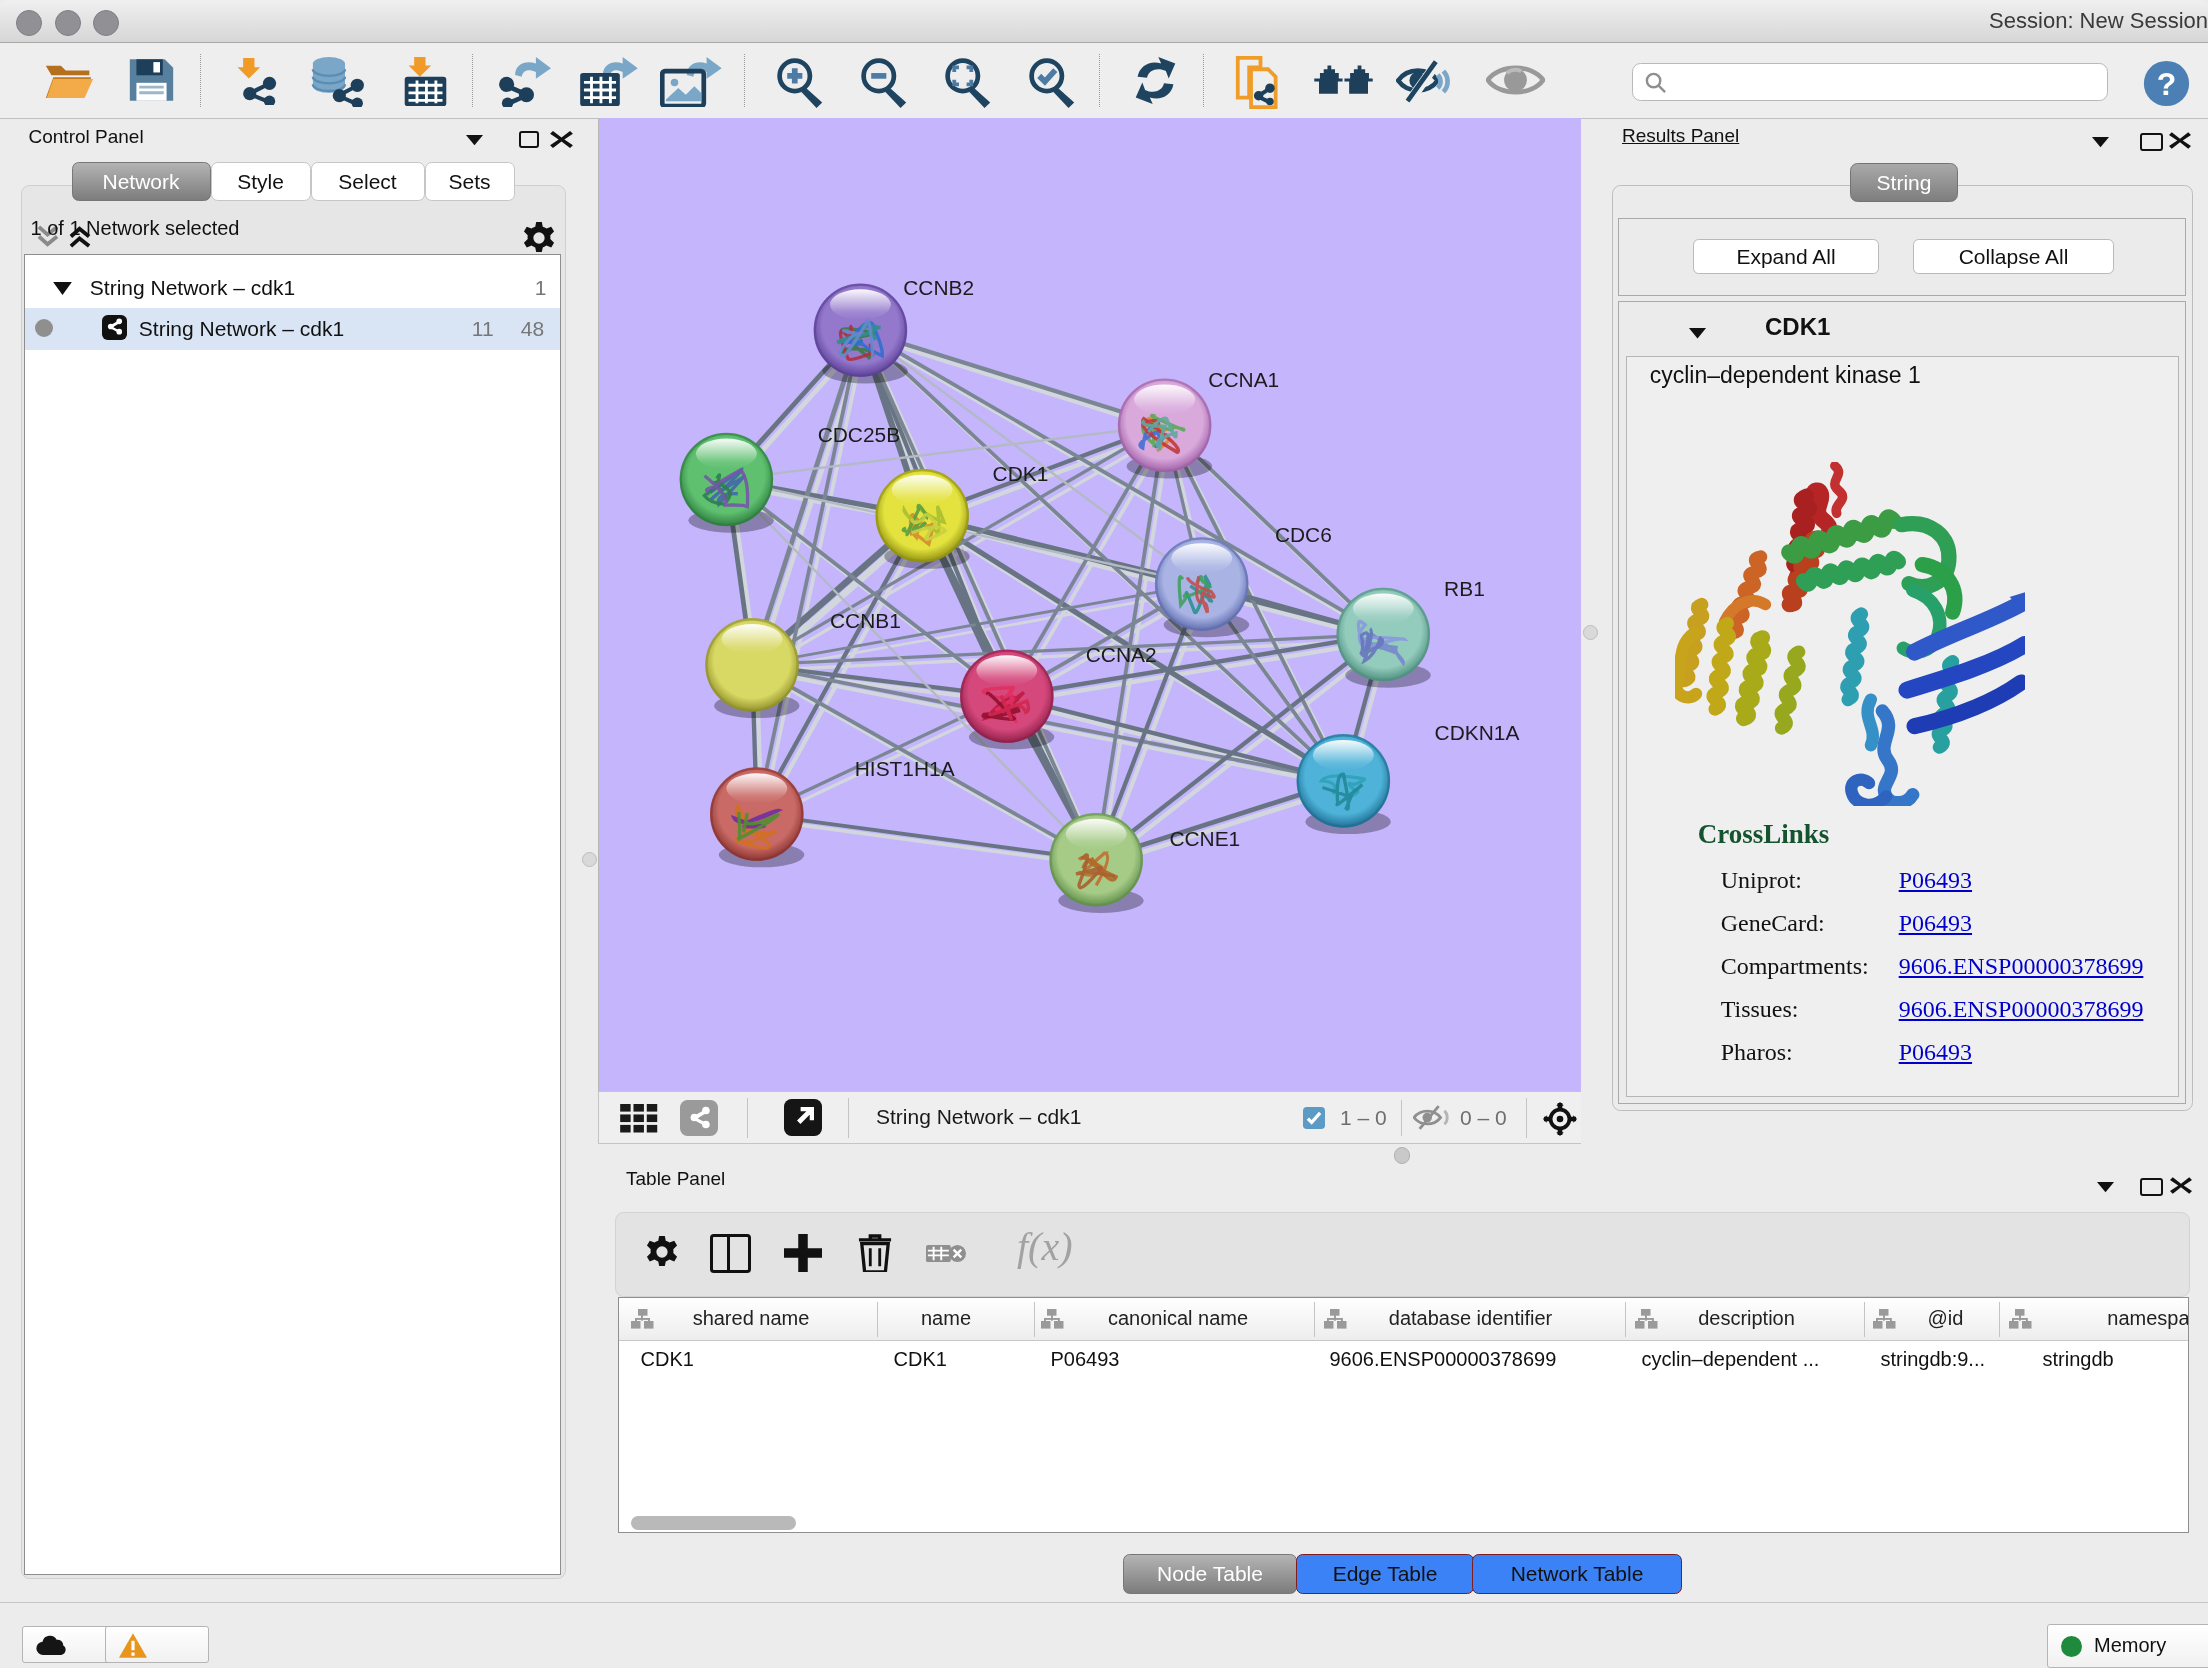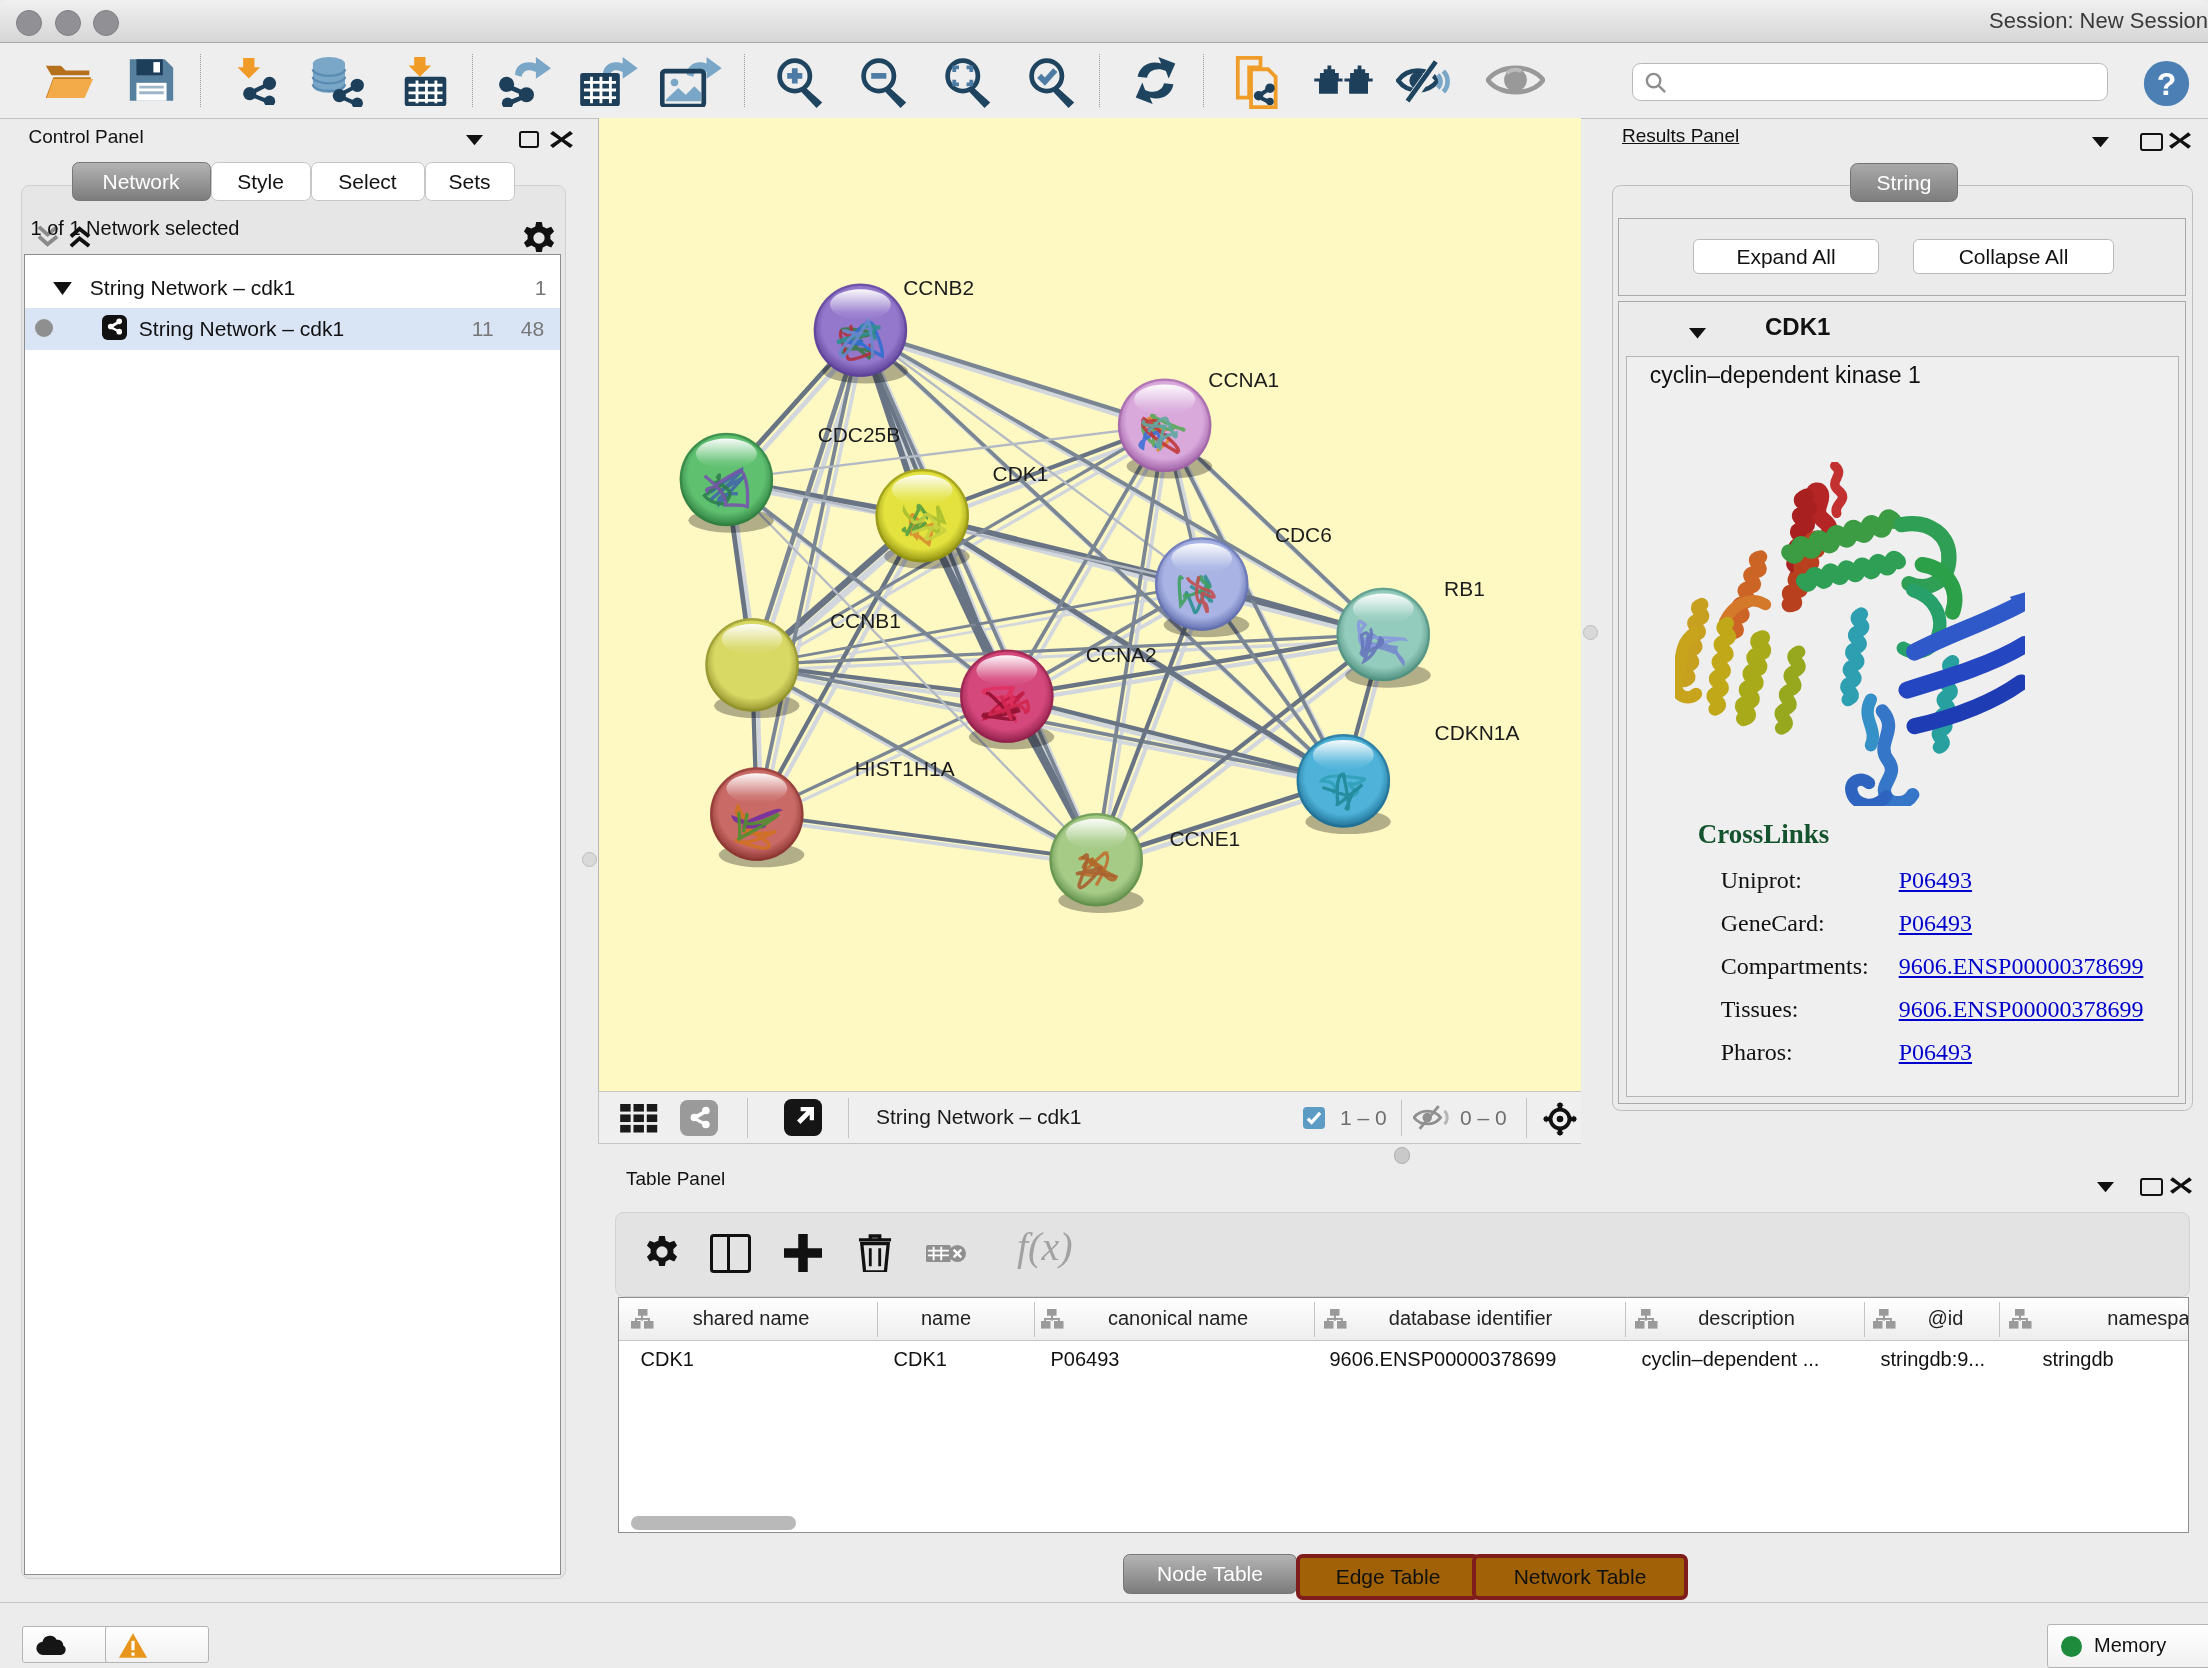--- a/index.html
+++ b/index.html
@@ -22,41 +22,41 @@
   .tbi{position:absolute;top:13.3px;}
   
   .ptitle{font-size:19px;color:#111;}
   
   #cpanel{left:9.5px;top:118px;width:569px;height:1464px;}
   .tab{position:absolute;top:44px;height:37px;line-height:37px;text-align:center;
      font-size:21px;border:1px solid #c6c6c6;background:#fff;color:#111;
      border-radius:6.7px;}
   .tabsel{background:linear-gradient(#b4b4b4,#7c7c7c);color:#fff;border:1px solid #777;}
   
-  #canvas{left:598px;top:118px;width:982px;height:973px;background:#fef9c3;
+  #canvas{left:598px;top:118px;width:982px;height:973px;background:#c4b5fd;
      border-left:1px solid #b8b8b8;}
   #netbar{left:598px;top:1091px;width:982px;height:51px;background:#efefef;
      border:1px solid #c4c4c4;border-width:1px 0 1px 1px;}
   
   #rpanel{left:1588px;top:118px;width:620px;height:1039px;}
   
   #tpanel{left:588px;top:1153px;width:1621px;height:448px;}
   .hicon{position:absolute;top:11.4px;width:23px;height:20px;
     background:
       linear-gradient(#9a9a9a,#9a9a9a) 6.7px 0/9.5px 6.7px no-repeat,
       linear-gradient(#9a9a9a,#9a9a9a) 0 11.4px/9.5px 7.6px no-repeat,
       linear-gradient(#9a9a9a,#9a9a9a) 13.3px 11.4px/9.5px 7.6px no-repeat,
       linear-gradient(#9a9a9a,#9a9a9a) 10.5px 5.7px/1.9px 5.7px no-repeat,
       linear-gradient(#9a9a9a,#9a9a9a) 3.8px 8.6px/15px 1.9px no-repeat,
       linear-gradient(#9a9a9a,#9a9a9a) 3.8px 8.6px/1.9px 3.8px no-repeat,
       linear-gradient(#9a9a9a,#9a9a9a) 17px 8.6px/1.9px 3.8px no-repeat;}
   .htxt{position:absolute;top:8.6px;text-align:center;font-size:20px;color:#222;}
   .rtxt{position:absolute;top:50px;font-size:20px;color:#111;}
   .btab{position:absolute;top:401px;height:38px;line-height:38px;text-align:center;
-    font-size:21px;background:#a16207;color:#111;border:4px solid #7f1d1d;border-radius:6.7px;}
+    font-size:21px;background:#3b82f6;color:#111;border:1px solid #7f1d1d;border-radius:6.7px;}
   .tabsel2{background:linear-gradient(#b4b4b4,#7c7c7c);color:#fff;border:1px solid #777;}
   
   #statusbar{left:0;top:1602px;width:2208px;height:67px;background:#ececec;
     border-top:1px solid #c6c6c6;}
   .sbtn{position:absolute;background:linear-gradient(#ffffff,#f1f1f1);
     border:1px solid #b4b4b4;border-radius:2.9px;padding-left:48px;}
 </style>
 </head>
 <body>
 <div id="titlebar" class="abs">

